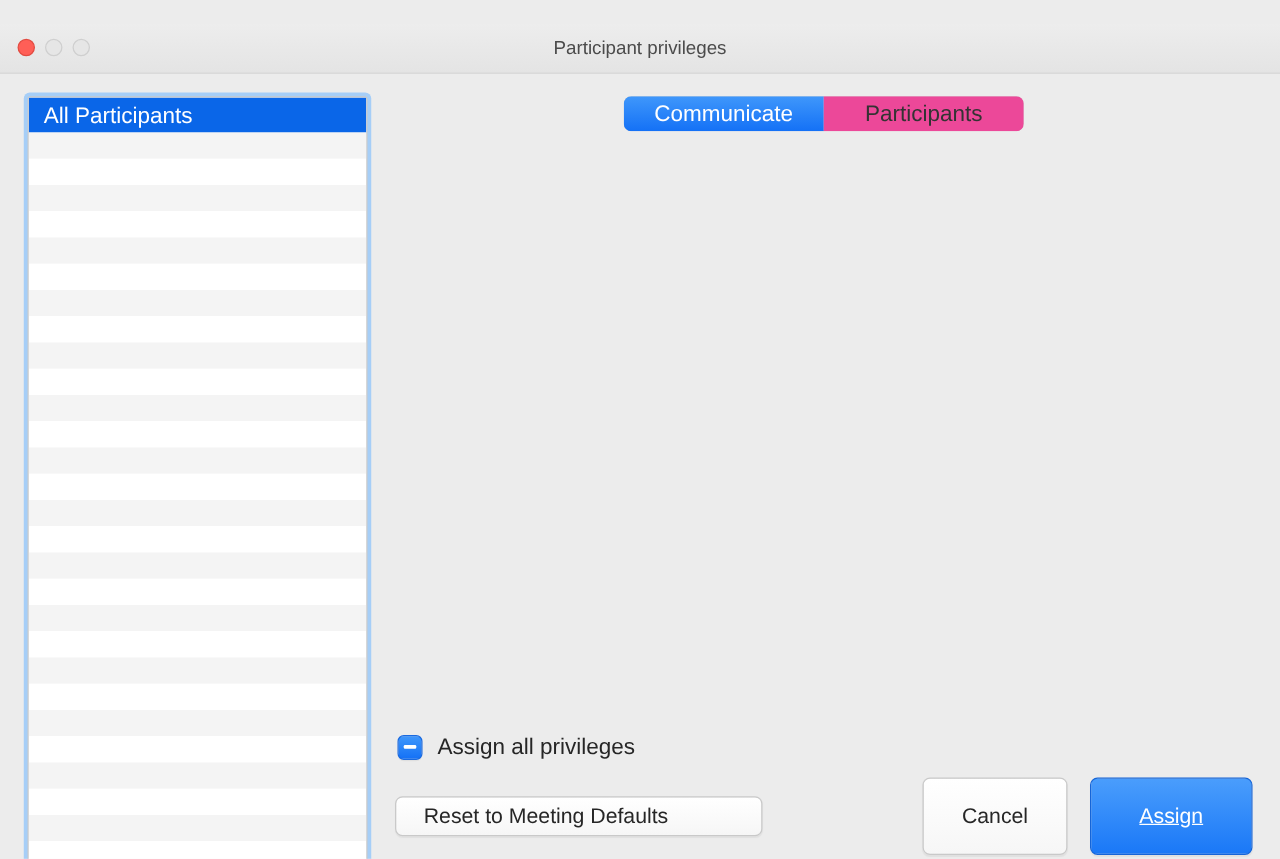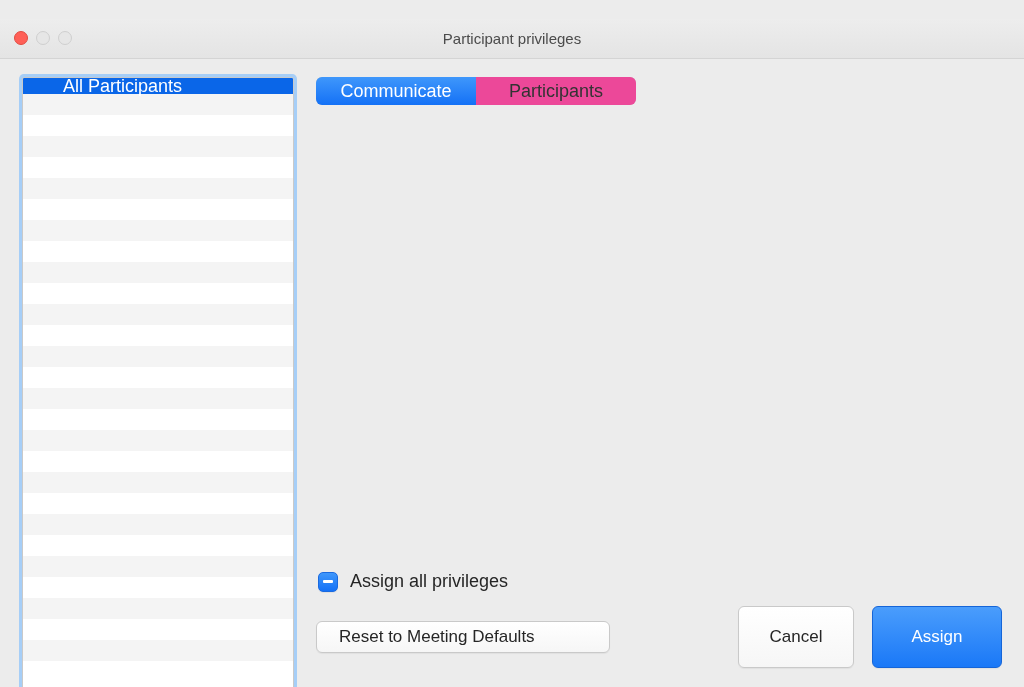--- a/index.html
+++ b/index.html
@@ -62,33 +62,33 @@
   }
   .list .row {
     height: 21px;
   }
   .list .row:nth-child(odd)  { background: #ffffff; }
   .list .row:nth-child(even) { background: #f4f4f4; }
   .list .row.sel {
     background: #0a66e8 !important;
     color: #fff;
     display:flex; align-items:center;
-    padding-left: 40px;
+    padding-left: 12px;
     font-size: 18px;
-    height: 16px;
+    height: 28px;
   }
 
   
   .right {
     flex: 1;
     display:flex; flex-direction: column;
   }
 
   
-  .seg-wrap { display:flex; }
+  .seg-wrap { display:flex; justify-content:center; }
   .seg {
     display:flex;
     height: 28px;
     border-radius: 6px;
     overflow: hidden;
     box-shadow: 0 0 0 1px #c7c7c7 inset;
   }
   .seg button {
     all: unset;
     width: 160px;
@@ -164,20 +164,21 @@
   .cb.mixed::after{
     content:"";
     width:10px; height:3px; background:#fff; border-radius:1px;
   }
   .cb.disabled {
     background:#eee; border-color:#d5d5d5;
   }
 
   
   .below {
+    margin-top: 16px;
   }
   .assign-all {
     display:flex; align-items:center; gap:12px;
     font-size:18px;
     margin-left: 2px;
     margin-bottom: 14px;
   }
 
   
   .btn-row {
@@ -196,20 +197,21 @@
     box-shadow: 0 1px 1px rgba(0,0,0,.05);
     cursor:pointer;
     text-align:center;
   }
   .btn.wide { padding: 0 22px; min-width: 248px; text-align:left;}
   .btn.primary {
     background: linear-gradient(#4a9dfc,#1a78f7);
     border-color:#1565d8;
     color:#fff;
     min-width: 84px;
+    text-decoration: underline;
   }
   .btn.cancel { min-width: 70px;}
 </style>
 </head>
 <body>
 
 <div class="titlebar">
   <div class="traffic">
     <div class="tl red"></div>
     <div class="tl grey1"></div>

